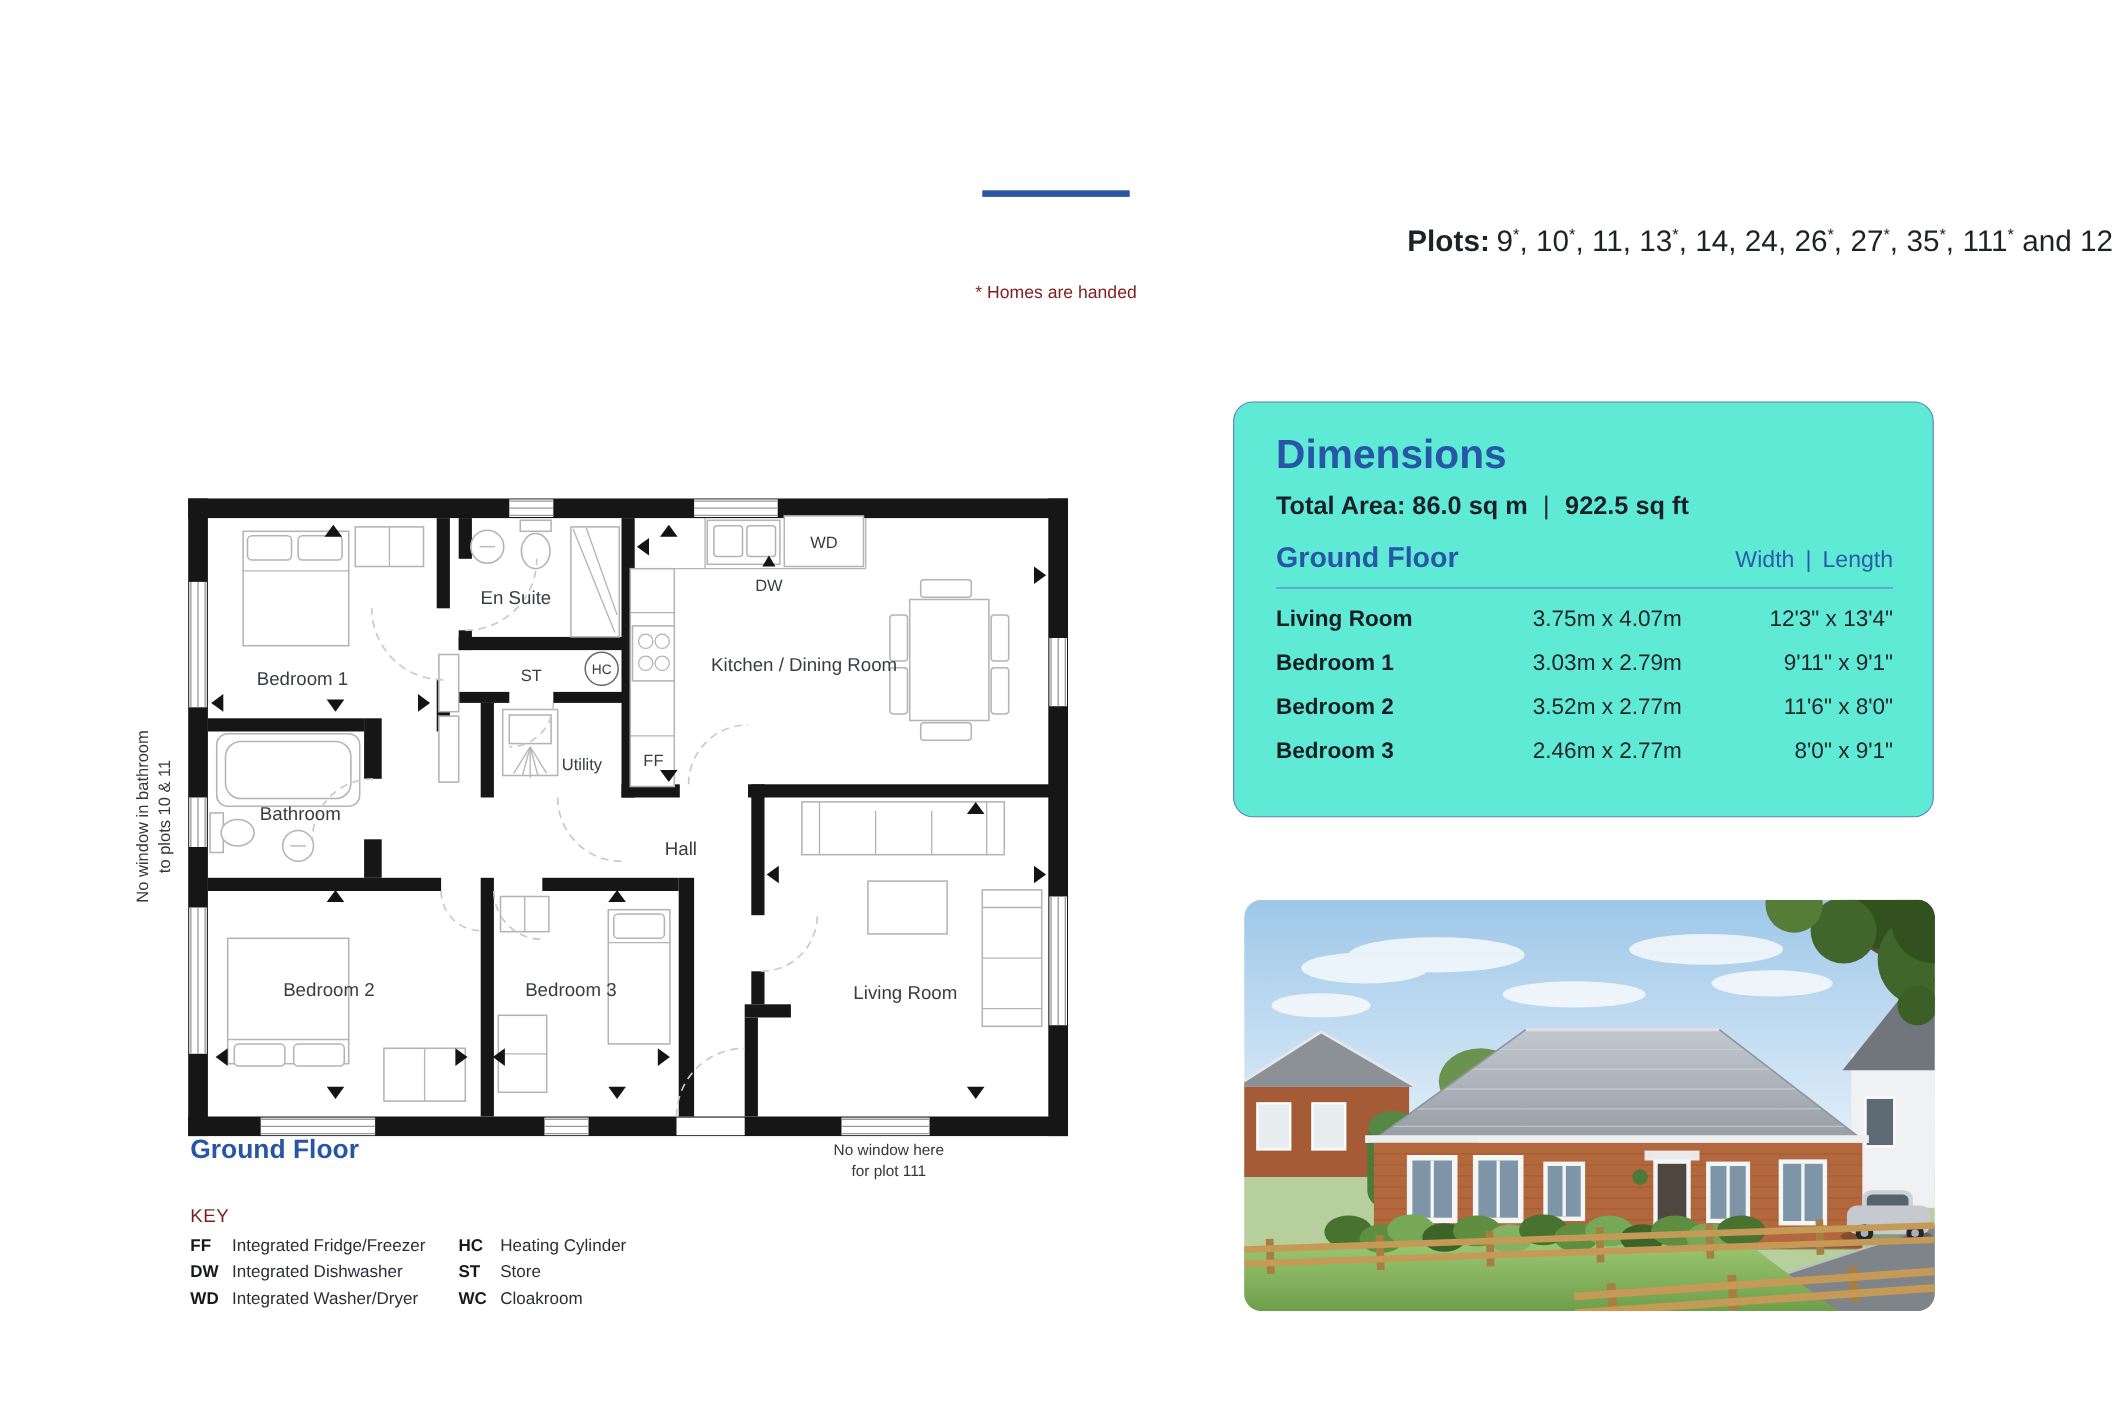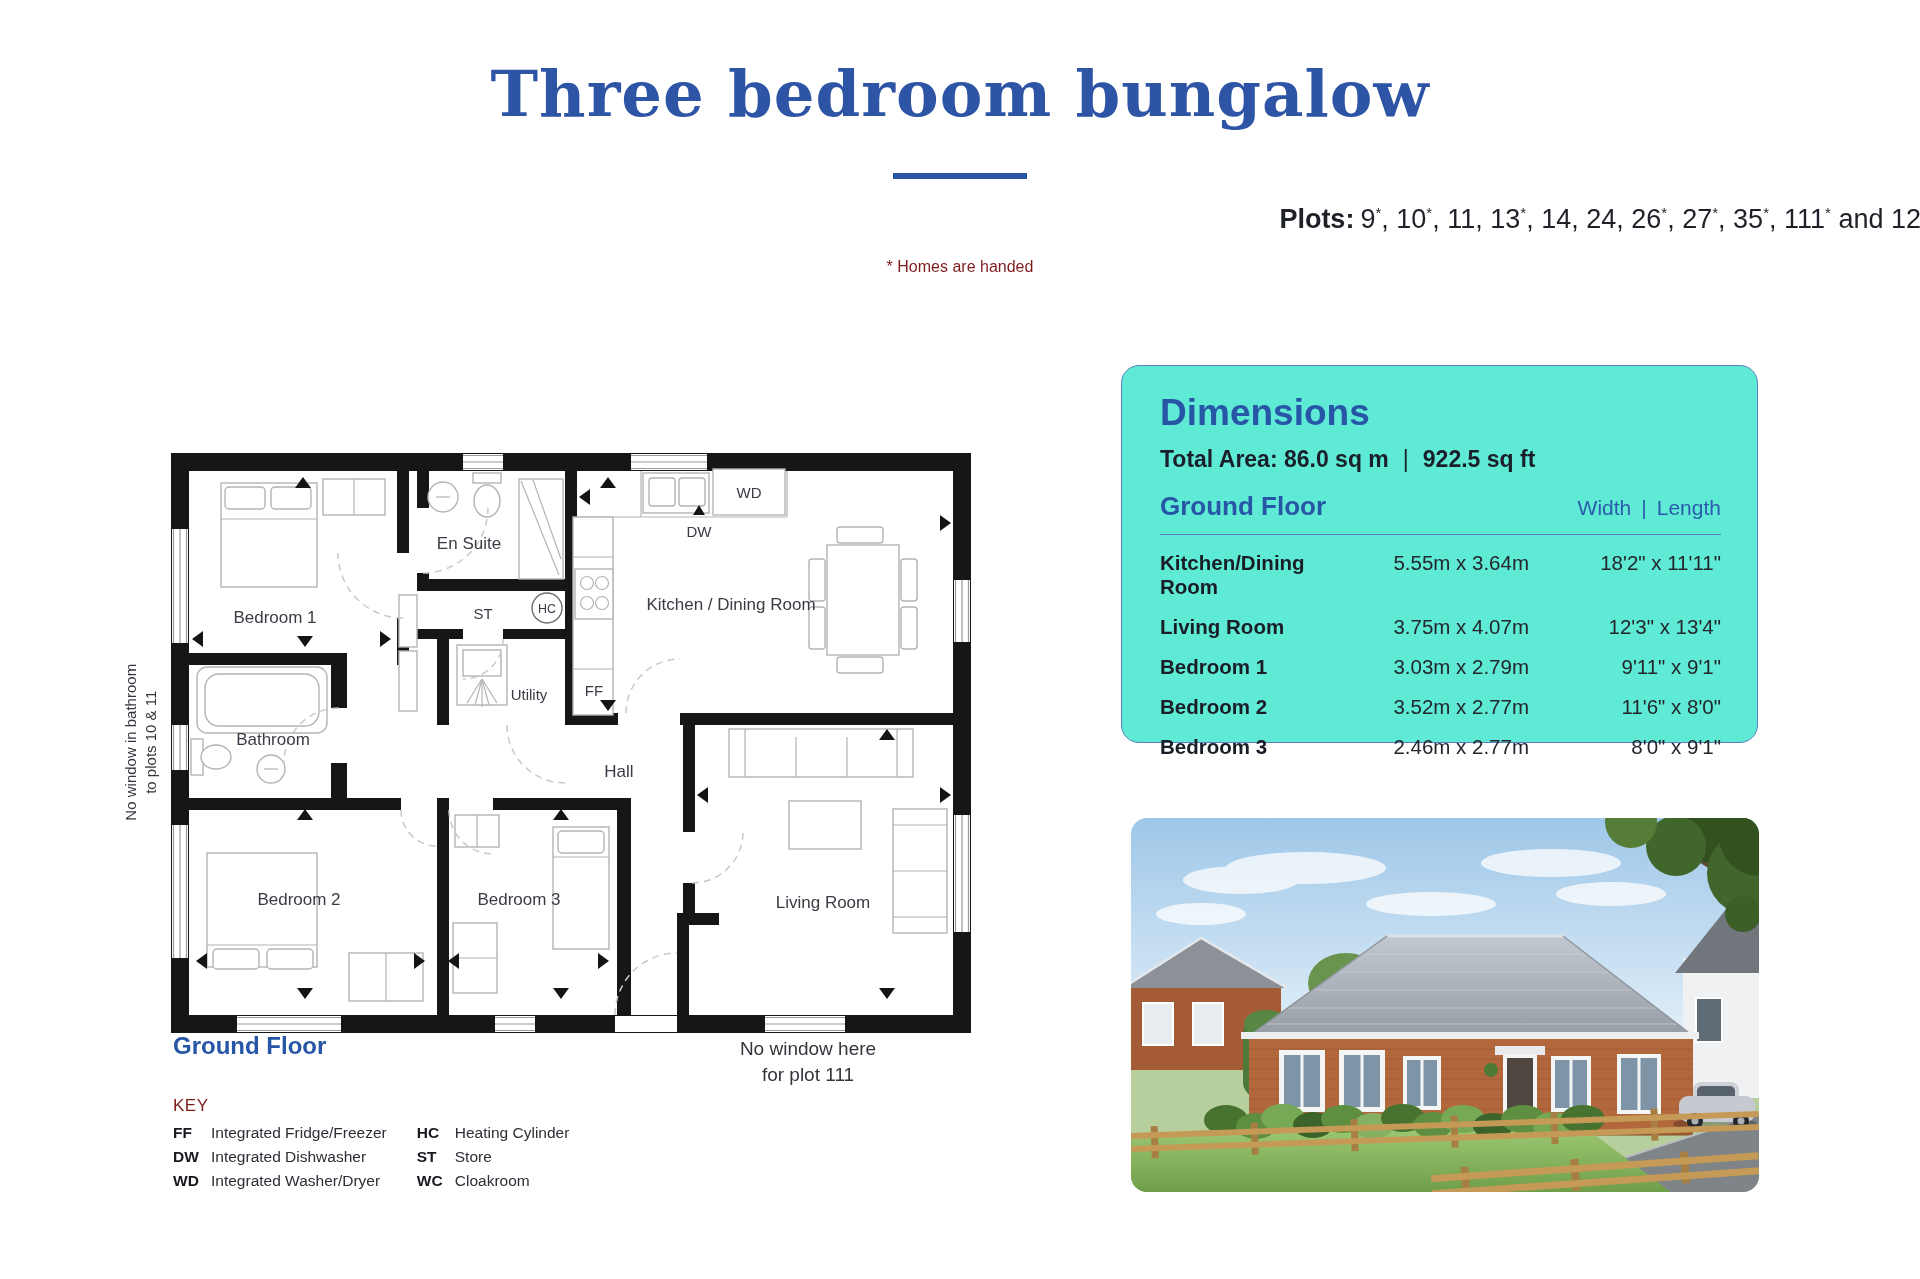--- a/index.html
+++ b/index.html
@@ -27,21 +27,21 @@
   .plan .fxl{stroke:#b4b4b4;stroke-width:1.2;fill:none;}
   .plan .arc{fill:none;stroke:#c9c9c9;stroke-width:1.5;stroke-dasharray:7 5;}
   .plan .tri{fill:#141414;}
   .plan text{fill:#393c44;font-family:"Liberation Sans",sans-serif;}
   .plan .rlabel{font-size:17px;}
   .plan .slabel{font-size:15px;}
   .plan .xs{font-size:12.5px;}
 
   .vnote{position:absolute;left:16px;top:722px;width:250px;text-align:center;font-size:15px;
          color:#33363c;line-height:1.35;transform:rotate(-90deg);}
-  .bnote{position:absolute;left:702px;top:1036px;width:212px;text-align:center;font-size:19px;
+  .bnote{position:absolute;left:702px;top:1036px;width:212px;text-align:center;font-size:14px;
          color:#33363c;line-height:1.35;}
   .gf{position:absolute;left:173px;top:1032px;font-size:24px;font-weight:700;color:#2856a6;}
 
   .key{position:absolute;left:173px;top:1096px;}
   .key-title{font-size:17px;font-weight:400;color:#7f1d1d;letter-spacing:.5px;}
   .key-grid{margin-top:8px;display:grid;grid-auto-flow:column;grid-template-rows:repeat(3,auto);
             column-gap:30px;row-gap:6px;font-size:15.5px;color:#2b2e34;}
   .key-item b{display:inline-block;min-width:38px;font-weight:700;color:#17191f;}
 
   
@@ -63,21 +63,20 @@
   
   .photo{position:absolute;left:1131px;top:818px;width:628px;height:374px;border-radius:16px;
          overflow:hidden;}
   .photo svg{display:block;width:100%;height:100%;}
 </style>
 </head>
 <body>
 
 <div class="page">
 
-  <h1 class="title">Three bedroom bungalow</h1>
   <div class="rule"></div>
   <p class="plots"><b>Plots:</b><span id="plots-items"><span>9<sup>*</sup></span>, <span>10<sup>*</sup></span>, <span>11</span>, <span>13<sup>*</sup></span>, <span>14</span>, <span>24</span>, <span>26<sup>*</sup></span>, <span>27<sup>*</sup></span>, <span>35<sup>*</sup></span>, <span>111<sup>*</sup></span> and <span>120</span></span></p>
   <p class="footnote">* Homes are handed</p>
 
   <svg class="plan" viewBox="0 0 800 580">
 
     <g class="wall">
       <rect x="0" y="0" width="800" height="18"></rect>
       <rect x="0" y="562" width="800" height="18"></rect>
       <rect x="0" y="0" width="18" height="580"></rect>
@@ -343,25 +342,20 @@
       <span>Total Area:</span>
       <span>86.0 sq m</span><span class="sep">|</span><span>922.5 sq ft</span>
     </p>
     <div class="floor-row">
       <span class="floor-name">Ground Floor</span>
       <span class="wl"><span>Width</span><span class="wl-sep">|</span><span>Length</span></span>
     </div>
     <div class="divider"></div>
     <div id="dim-rows">
         <div class="dim-row">
-          <span class="dr-name">Kitchen/Dining Room</span>
-          <span class="dr-m">5.55m x 3.64m</span>
-          <span class="dr-i">18'2" x 11'11"</span>
-        </div>
-        <div class="dim-row">
           <span class="dr-name">Living Room</span>
           <span class="dr-m">3.75m x 4.07m</span>
           <span class="dr-i">12'3" x 13'4"</span>
         </div>
         <div class="dim-row">
           <span class="dr-name">Bedroom 1</span>
           <span class="dr-m">3.03m x 2.79m</span>
           <span class="dr-i">9'11" x 9'1"</span>
         </div>
         <div class="dim-row">

